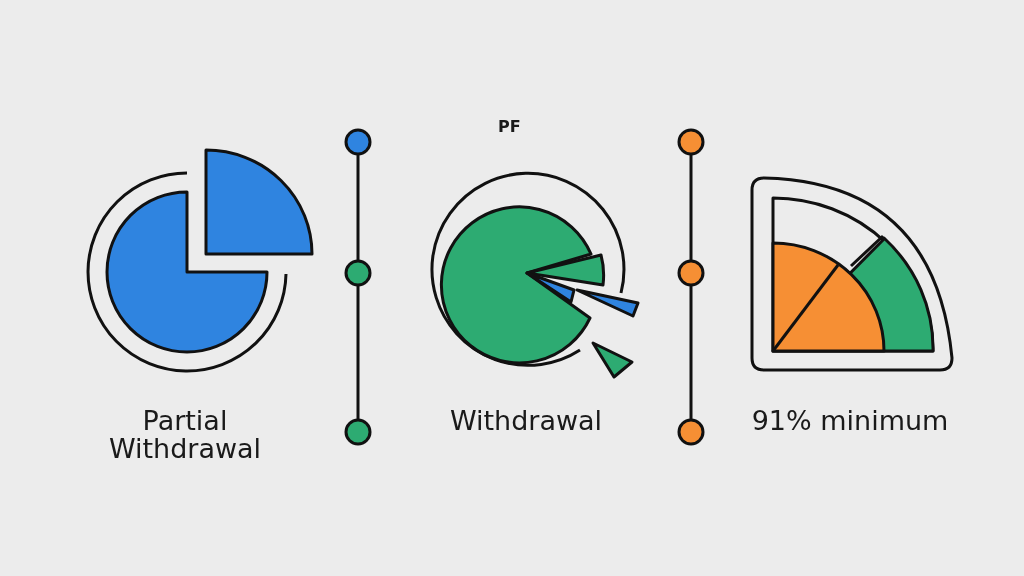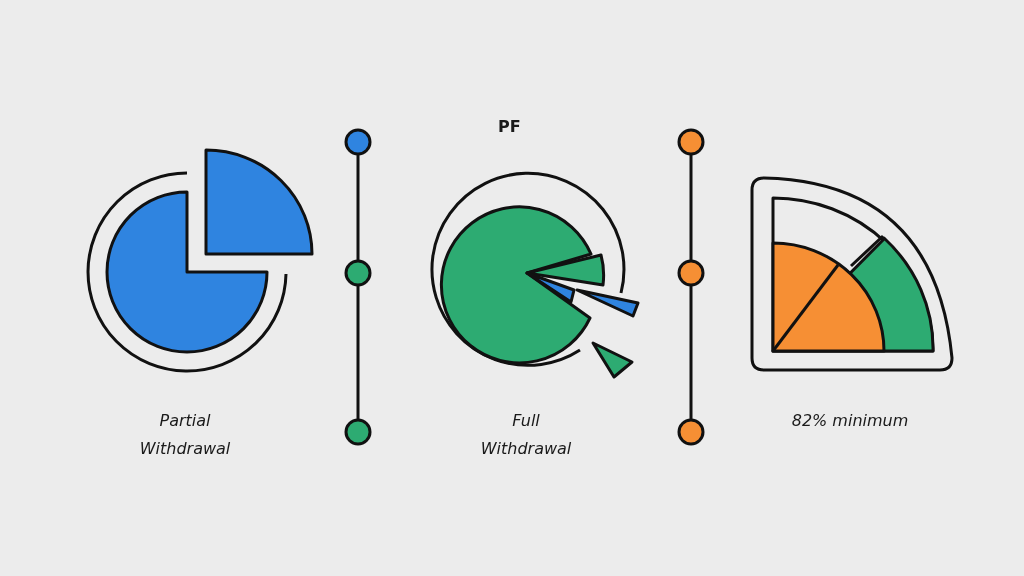--- a/index.html
+++ b/index.html
@@ -1,19 +1,19 @@
 <!DOCTYPE html>
 <html><head>
 <meta charset="utf-8">
 <style>
   html, body { margin:0; padding:0; }
   body { width:1024px; height:576px; background:#ececec; position:relative; overflow:hidden;
          font-family:"DejaVu Sans", "Liberation Sans", sans-serif; }
   svg.stage { position:absolute; left:0; top:0; }
-  .label { position:absolute; text-align:center; color:#1a1a1a; font-size:16px; line-height:28px; font-weight:500;font-style:italic; }
+  .label { position:absolute; text-align:center; color:#1a1a1a; font-size:27px; line-height:28px; font-weight:500; }
   .title { position:absolute; font-weight:bold; font-size:16px; color:#1a1a1a;text-align:center; }
 </style>
 </head>
 <body>
 
 <svg class="stage" width="1024" height="576" viewBox="0 0 1024 576">
 
   <g stroke="#111" stroke-width="3" stroke-linejoin="round">
 
     <path d="M187,173 A99,99 0 1,0 286,274" fill="none"></path>
@@ -69,19 +69,18 @@
 </svg>
 
 <div class="title" style="left:498px; top:117px;">PF</div>
 
 <div class="label" style="left:85px; top:407px; width:200px;">
   <div>Partial</div>
   <div>Withdrawal</div>
 </div>
 
 <div class="label" style="left:426px; top:407px; width:200px;">
-  <div>Full</div>
   <div>Withdrawal</div>
 </div>
 
 <div class="label" style="left:740px; top:407px; width:220px;">
-  <div>82% minimum</div>
+  <div>91% minimum</div>
 </div>
 
 </body></html>

